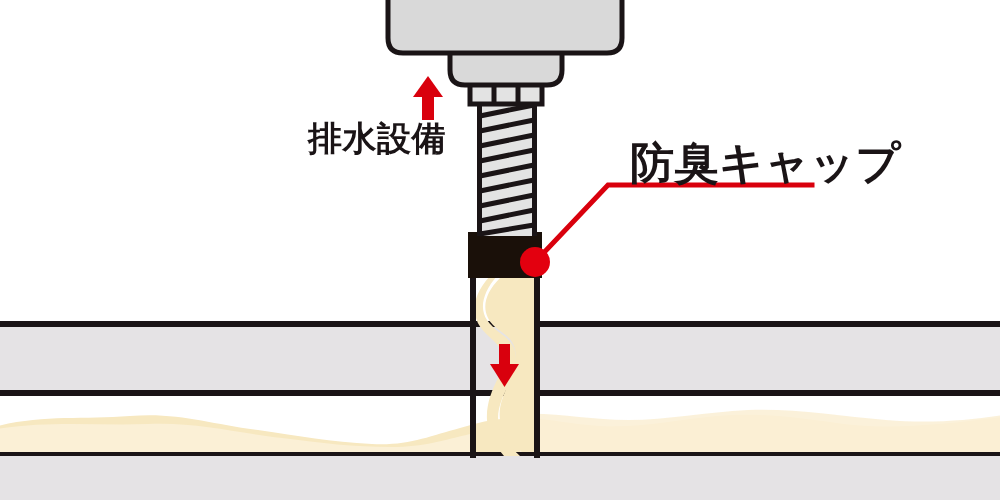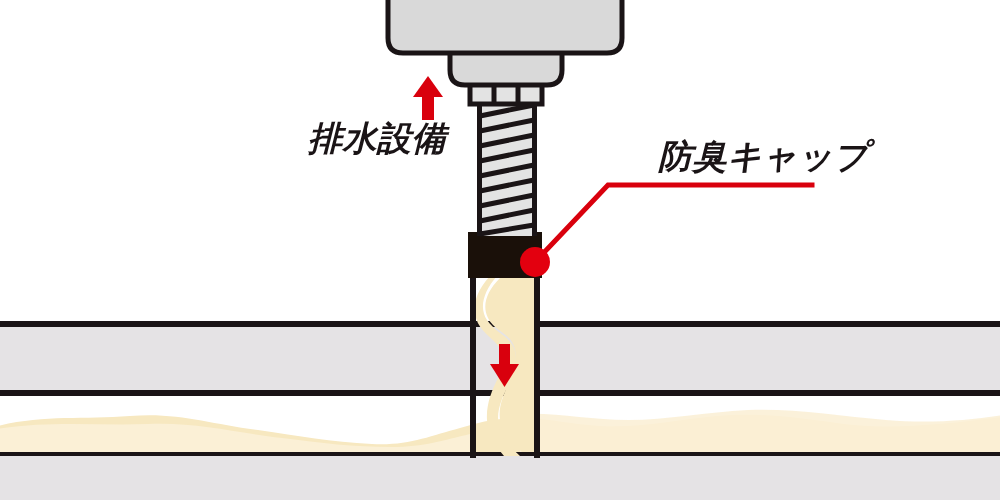--- a/index.html
+++ b/index.html
@@ -11,21 +11,20 @@
     width: 1000px;
     height: 500px;
     font-family: "DejaVu Sans", "Liberation Sans", sans-serif;
     overflow: hidden;
   }
   #diagram-root {
     position: relative;
     width: 1000px;
     height: 500px;
     background: #eab308;
-    font-style: italic;
   }
   #scene {
     position: absolute;
     left: 0;
     top: 0;
     width: 1000px;
     height: 500px;
   }
   .label {
     position: absolute;
@@ -36,22 +35,21 @@
     letter-spacing: 0.5px;
   }
   #label-drainage {
     left: 308px;
     top: 116px;
     font-size: 34px;
   }
   #label-odor-cap {
     left: 630px;
     top: 134px;
-    font-size: 34px;
-    margin-left: 28px;
+    font-size: 44px;
   }
 </style>
 </head>
 <body>
 
 <div id="diagram-root">
 
   <svg id="scene" viewBox="0 0 1000 500" width="1000" height="500">
 
     <defs>

